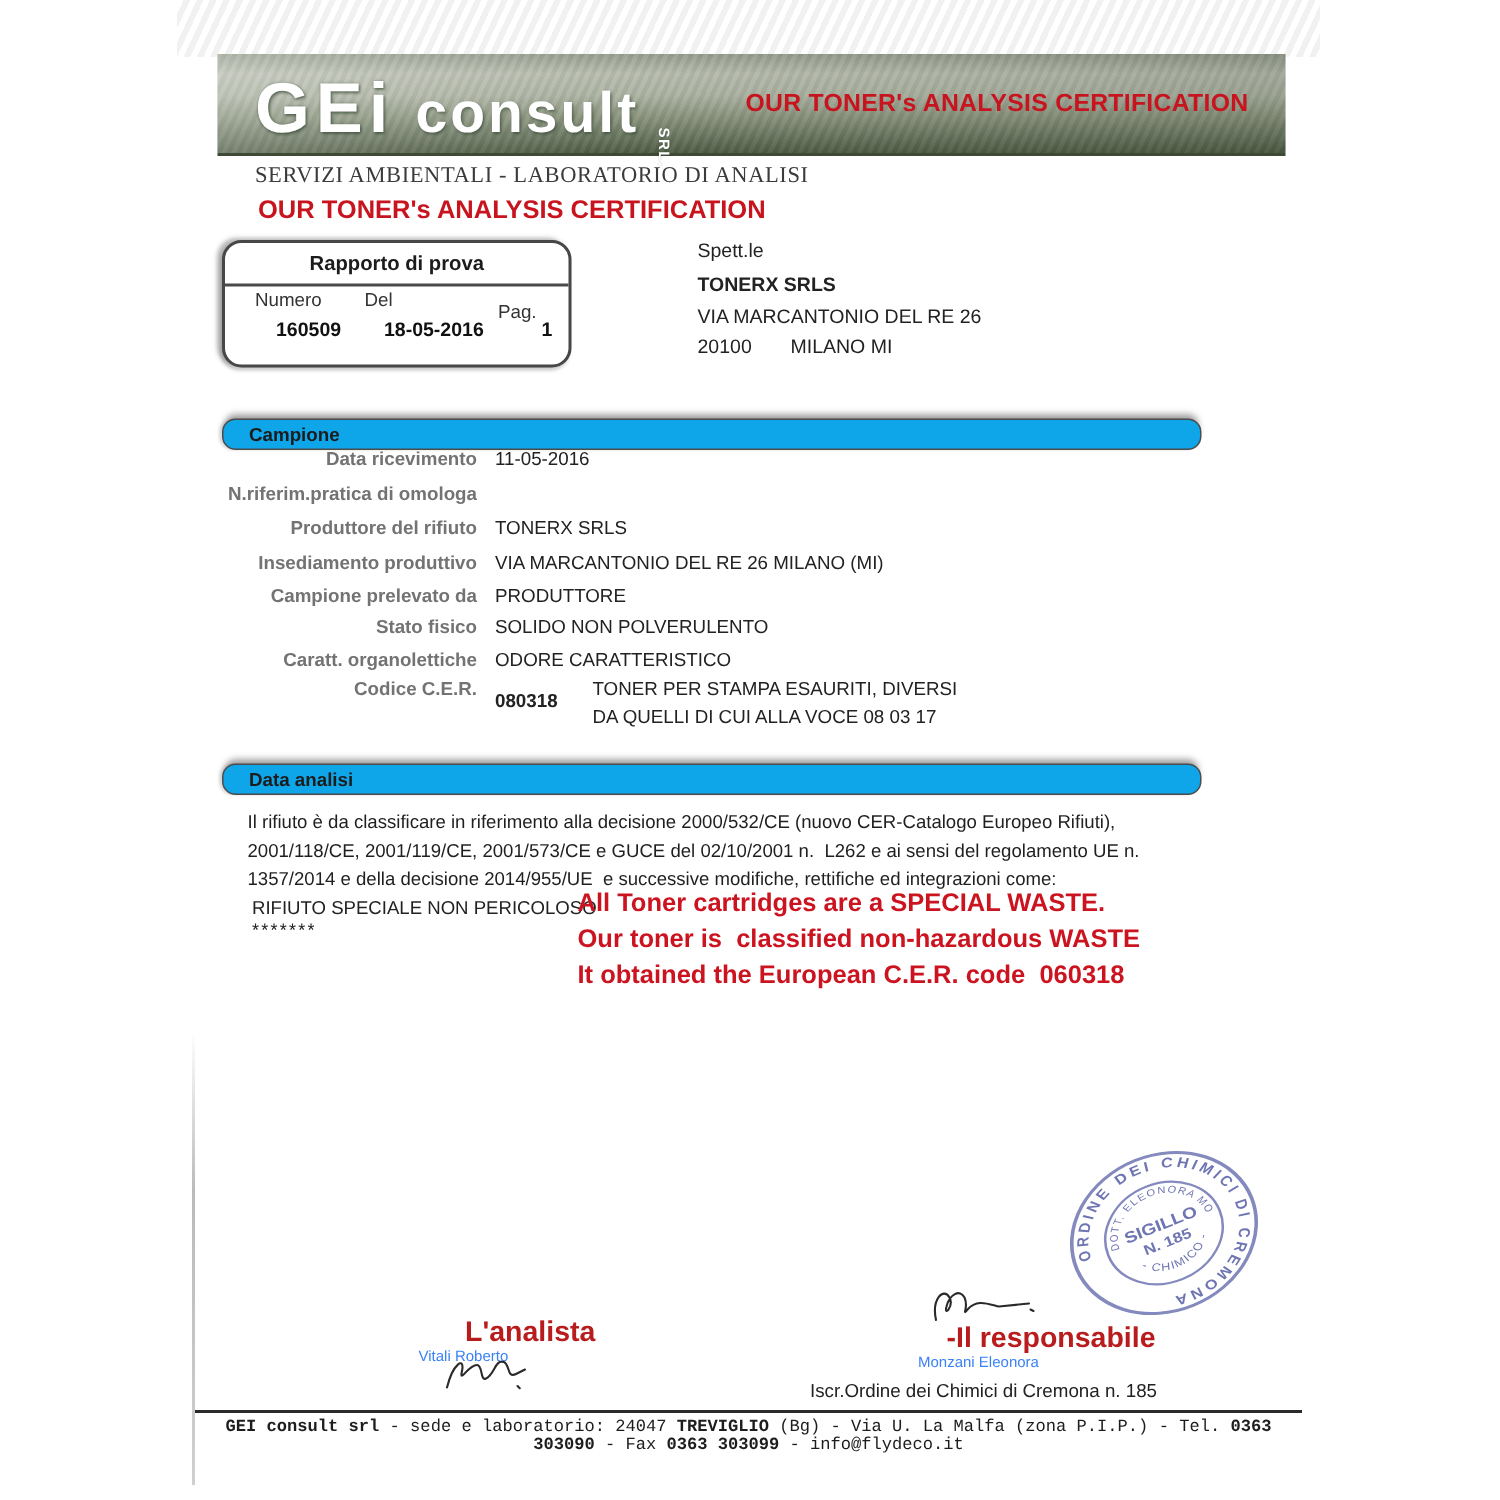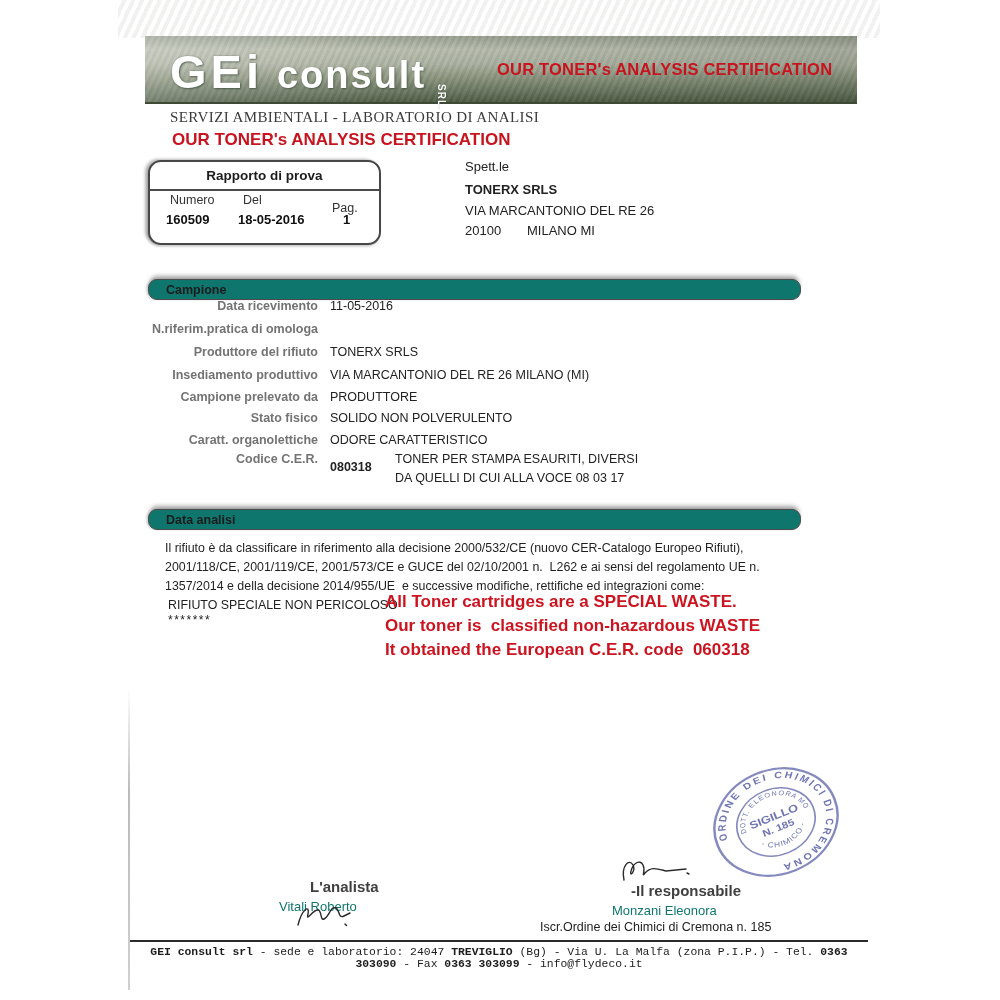--- a/index.html
+++ b/index.html
@@ -27,46 +27,46 @@
   .subtitle { position:absolute; left:170px; top:109px; font-family:"Liberation Serif", serif; font-size:15px; color:#3b3b3b; letter-spacing:.4px; }
   .red-main { position:absolute; left:172px; top:130px; font-size:17px; font-weight:700; color:#c8141e; }
 
   
   .report-box { position:absolute; left:148px; top:160px; width:233px; height:85px;
     border:2px solid #474747; border-radius:13px; background:#fff;
     box-shadow:-3px -1px 3px rgba(110,110,110,.5), -1px 2px 2px rgba(140,140,140,.35); }
   .report-title { position:absolute; left:0; top:6px; width:100%; text-align:center; font-size:13.5px; font-weight:700; color:#1c1c1c; }
   .report-divider { position:absolute; left:0; top:27px; width:100%; height:1.6px; background:#4a4a4a; }
   .rb-lab { position:absolute; font-size:12.5px; color:#333; }
-  .rb-val { position:absolute; font-size:13px; font-weight:700; color:#111; }
+  .rb-val { position:absolute; font-size:13px; font-weight:700; color:#111;margin-left:18px; }
 
   
   .addr { position:absolute; font-size:13px; color:#222; }
 
   
   .section-bar { position:absolute; left:148px; width:653px; height:21px; border:1.6px solid #4c4c4c; border-radius:9px;
-    background:#0f766e; box-shadow:0 -5px 4px -2px rgba(90,90,90,.55), -2px 0 2px rgba(130,130,130,.3); }
+    background:#0ea5e9; box-shadow:0 -5px 4px -2px rgba(90,90,90,.55), -2px 0 2px rgba(130,130,130,.3); }
   .section-bar span { position:absolute; left:17px; top:3px; font-size:12.5px; font-weight:700; color:#1c1c1c; }
 
   .f-label { position:absolute; left:148px; width:170px; text-align:right; font-size:12.5px; font-weight:700; color:#737373; }
   .f-value { position:absolute; left:330px; font-size:12.5px; color:#222; white-space:pre; }
   .f-value2 { position:absolute; left:395px; font-size:12.5px; color:#222; white-space:pre; }
 
   .paragraph { position:absolute; left:165px; top:539px; width:656px; font-size:12.4px; line-height:19.2px; color:#1f1f1f; white-space:pre-wrap; }
   .classification { position:absolute; left:168px; top:598px; font-size:12.4px; color:#222; }
   .asterisks { position:absolute; left:168px; top:613px; font-size:12px; letter-spacing:1.5px; color:#222; }
   .red-line { position:absolute; left:385px; font-size:17px; font-weight:700; color:#cc1420; white-space:pre; }
 
   
   .stamp { position:absolute; left:695px; top:755px; width:162px; height:134px; transform:rotate(-22deg); opacity:.88; }
   .stamp svg text { fill:#5b62a8; font-family:"Liberation Sans", sans-serif; }
 
   
-  .sig-role { position:absolute; font-size:15px; font-weight:700; color:#404040;padding-left:23px; }
-  .sig-name { position:absolute; font-size:13px; color:#0f766e; }
+  .sig-role { position:absolute; font-size:19px; font-weight:700; color:#b91c1c;padding-left:23px; }
+  .sig-name { position:absolute; font-size:10px; color:#3b82f6; }
   .sig-reg { position:absolute; font-size:12.5px; color:#222; }
   .scribble { position:absolute; }
   .scribble path { stroke:#2a2a2a; stroke-width:1.4; fill:none; stroke-linecap:round; }
 
   
   .footer-rule { position:absolute; left:130px; top:940px; width:738px; height:2.4px; background:#2b2b2b; }
   .footer-line { position:absolute; left:130px; width:738px; text-align:center; font-family:Liberation Mono, monospace; font-size:11.4px; color:#1d1d1d; white-space:pre-wrap; }
   .footer-line b { font-weight:700; }
 
   .scan-edge { position:absolute; left:128px; top:688px; width:2px; height:302px;

